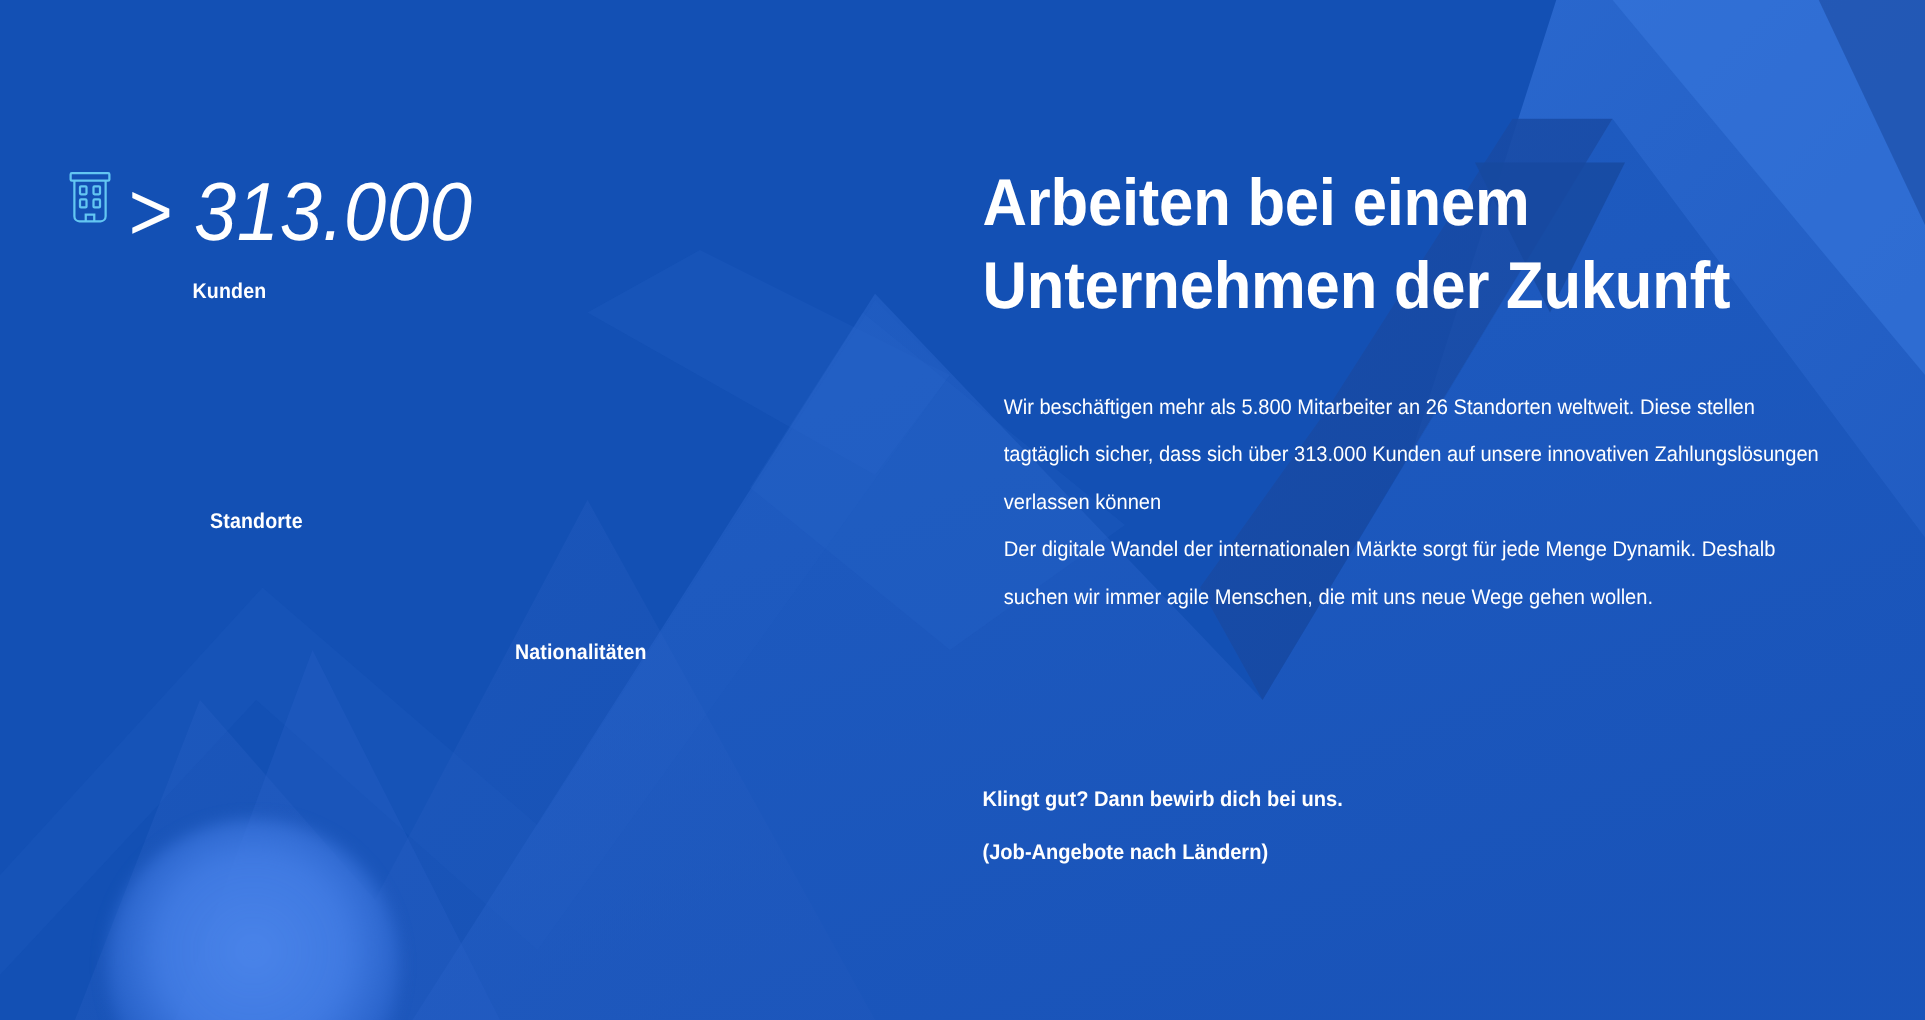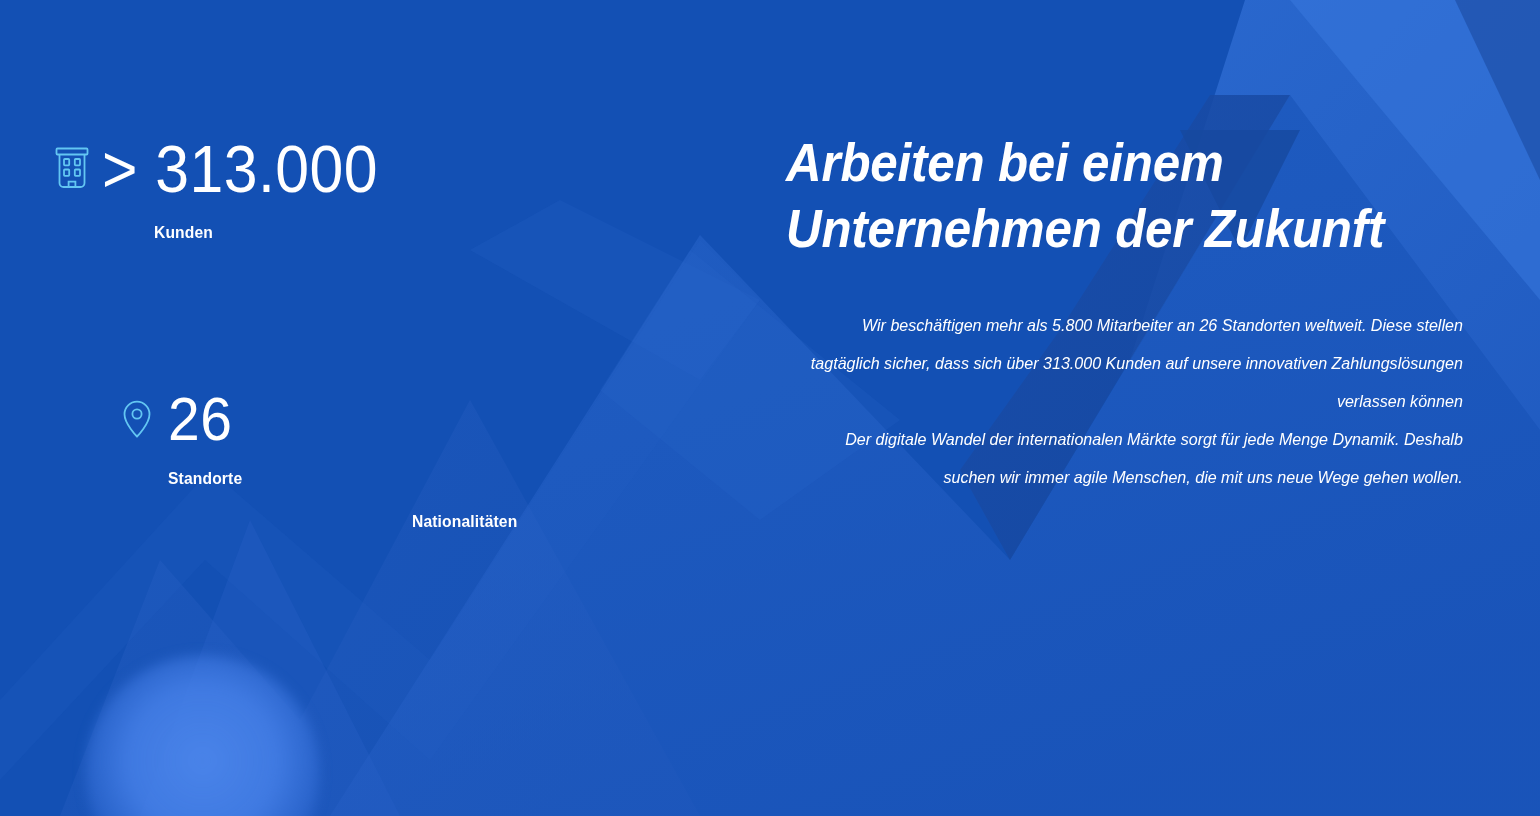--- a/index.html
+++ b/index.html
@@ -32,21 +32,21 @@
     filter:blur(6px);
     pointer-events:none;
   }
 
   
   .content{position:absolute;inset:0;}
 
   
   .stats{position:absolute;left:0;top:0;width:770px;height:816px;}
   .stat{position:absolute;}
-  .stat-row{display:flex;align-items:center;gap:0px;}
+  .stat-row{display:flex;align-items:flex-start;gap:0px;font-style:italic;}
   .stat-icon{
     display:flex;align-items:center;justify-content:center;
     flex:0 0 auto;
   }
   .stat-icon svg{display:block;}
   .stat-value{
     color:#ffffff;
     font-family:"Liberation Sans", sans-serif;
     font-weight:300;
     letter-spacing:.5px;
@@ -78,35 +78,35 @@
 
   #stat-standorte{left:120px;top:388px;}
   #stat-standorte .stat-value{font-size:62px;margin-left:14px;}
   #stat-standorte .stat-label{margin-left:48px;margin-top:20px;}
 
   #stat-nationalitaeten{left:360px;top:493px;}
   #stat-nationalitaeten .stat-value{font-size:62px;margin-left:12px;}
   #stat-nationalitaeten .stat-label{margin-left:52px;margin-top:20px;}
 
   
-  .panel{position:absolute;left:786px;top:0;width:700px;height:722px;font-style:italic;}
+  .panel{position:absolute;left:786px;top:0;width:700px;height:722px;}
   .headline{
     position:absolute;left:0;top:130px;width:700px;
     color:#ffffff;
     font-weight:700;
     font-size:53px;
     line-height:1.24;
     letter-spacing:-.2px;
     transform:scaleX(.93);
     transform-origin:left top;
     margin:0;
   }
   .headline .ln{display:block;white-space:nowrap;}
   .body-copy{
-    position:absolute;left:4px;top:307px;width:712px;text-align:right;
+    position:absolute;left:17px;top:307px;width:712px;
   }
   .body-copy p{
     margin:0;
     color:#ffffff;
     font-size:17px;
     line-height:38px;
     font-weight:400;
     transform:scaleX(.945);
     transform-origin:left top;
   }
@@ -187,29 +187,20 @@
               <path d="M16.6 41 v-5.4 h6.8 V41"></path>
             </svg>
           </span>
           <span class="stat-value"><span class="stat-gt">&gt;</span> <span>313.000</span></span>
         </div>
         <div class="stat-label">Kunden</div>
       </div>
 
 
       <div class="stat" id="stat-standorte">
-        <div class="stat-row">
-          <span class="stat-icon">
-            <svg width="34" height="42" viewBox="0 0 34 42" fill="none" stroke="#63c6f2" stroke-width="1.8">
-              <path d="M17 38.5 C17 38.5 29.5 25.8 29.5 16.2 A12.5 12.5 0 0 0 4.5 16.2 C4.5 25.8 17 38.5 17 38.5 Z"></path>
-              <circle cx="17" cy="16" r="4.6"></circle>
-            </svg>
-          </span>
-          <span class="stat-value"><span>26</span></span>
-        </div>
         <div class="stat-label">Standorte</div>
       </div>
 
       <div class="stat" id="stat-nationalitaeten">
         <div class="stat-label">Nationalitäten</div>
       </div>
 
     </div>
 
     <div class="panel">
@@ -217,17 +208,21 @@
       <h1 class="headline">
         <span class="ln">Arbeiten bei einem</span>
         <span class="ln">Unternehmen der Zukunft</span>
       </h1>
 
       <div class="body-copy">
         <p>Wir beschäftigen mehr als 5.800 Mitarbeiter an 26 Standorten weltweit. Diese stellen tagtäglich sicher, dass sich über 313.000 Kunden auf unsere innovativen Zahlungslösungen verlassen können</p>
         <p>Der digitale Wandel der internationalen Märkte sorgt für jede Menge Dynamik. Deshalb suchen wir immer agile Menschen, die mit uns neue Wege gehen wollen.</p>
       </div>
 
+      <div class="cta">
+        <p>Klingt gut? Dann bewirb dich bei uns.</p>
+        <p>(Job-Angebote nach Ländern)</p>
+      </div>
 
     </div>
 
   </div>
 </div>
 
 </body></html>

